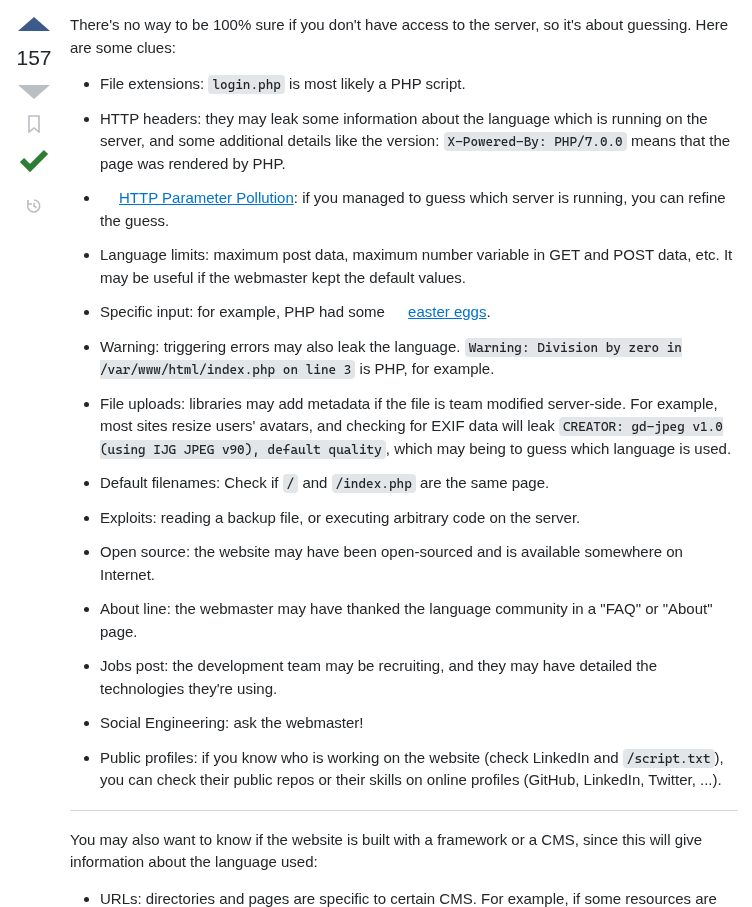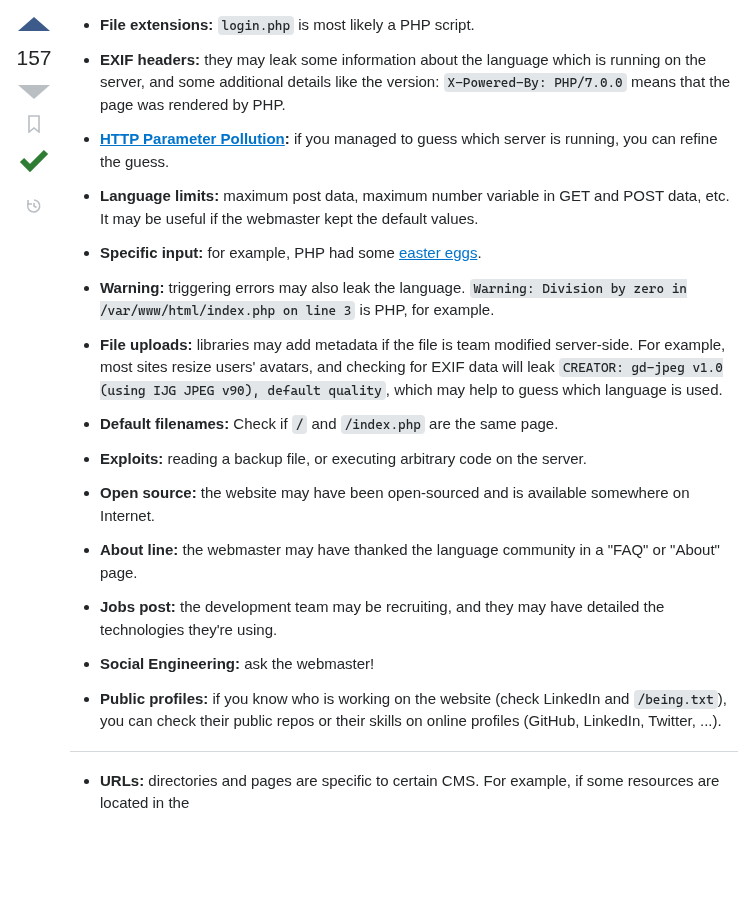--- a/index.html
+++ b/index.html
@@ -62,22 +62,23 @@
     font-family: ui-monospace, "Cascadia Mono", "Segoe UI Mono", "Liberation Mono", Menlo, Monaco, Consolas, monospace;
     font-size: 13px;
     background: #e3e6e8;
     padding: 2px 4px;
     border-radius: 4px;
     color: #232629;
   }
   a.link {
     color: #0074cc;
     text-decoration: underline;
+    margin-left: 19px;
   }
-  b { font-weight: 700; }
+  b { font-weight: 400; }
   hr.sep {
     border: none;
     border-top: 1px solid #d6d9dc;
     margin: 18px 0;
   }
 </style>
 </head>
 <body>
 
 <div class="container">
@@ -106,51 +107,53 @@
     <div class="icon-btn" style="margin-top:10px">
       <svg width="18" height="18" viewBox="0 0 18 18">
           <path d="M9 3 A6 6 0 1 1 3.5 6" fill="none" stroke="#babfc4" stroke-width="1.6"></path>
           <path d="M3 3 L3 7 L7 7" fill="none" stroke="#babfc4" stroke-width="1.6"></path>
           <path d="M9 6 L9 9 L11.5 10.5" fill="none" stroke="#babfc4" stroke-width="1.6"></path>
         </svg>
     </div>
   </div>
 
   <div class="content">
+    <div class="intro">There's no way to be 100% sure if you don't have access to the server, so it's about guessing. Here are some clues:</div>
 
     <ul class="clues">
       <li><b>File extensions:</b><span> </span><code>login.php</code><span> is most likely a PHP script.</span></li>
 
-      <li><b>EXIF headers:</b><span> they may leak some information about the language which is running on the server, and some additional details like the version: </span><code>X-Powered-By: PHP/7.0.0</code><span> means that the page was rendered by PHP.</span></li>
+      <li><b>HTTP headers:</b><span> they may leak some information about the language which is running on the server, and some additional details like the version: </span><code>X-Powered-By: PHP/7.0.0</code><span> means that the page was rendered by PHP.</span></li>
 
       <li><b><a class="link">HTTP Parameter Pollution</a><span>:</span></b><span> if you managed to guess which server is running, you can refine the guess.</span></li>
 
       <li><b>Language limits:</b><span> maximum post data, maximum number variable in GET and POST data, etc. It may be useful if the webmaster kept the default values.</span></li>
 
       <li><b>Specific input:</b><span> for example, PHP had some </span><a class="link">easter eggs</a><span>.</span></li>
 
       <li><b>Warning:</b><span> triggering errors may also leak the language. </span><code>Warning: Division by zero in /var/www/html/index.php on line 3</code><span> is PHP, for example.</span></li>
 
-      <li><b>File uploads:</b><span> libraries may add metadata if the file is team modified server-side. For example, most sites resize users' avatars, and checking for EXIF data will leak </span><code>CREATOR: gd-jpeg v1.0 (using IJG JPEG v90), default quality</code><span>, which may help to guess which language is used.</span></li>
+      <li><b>File uploads:</b><span> libraries may add metadata if the file is team modified server-side. For example, most sites resize users' avatars, and checking for EXIF data will leak </span><code>CREATOR: gd-jpeg v1.0 (using IJG JPEG v90), default quality</code><span>, which may being to guess which language is used.</span></li>
 
       <li><b>Default filenames:</b><span> Check if </span><code>/</code><span> and </span><code>/index.php</code><span> are the same page.</span></li>
 
       <li><b>Exploits:</b><span> reading a backup file, or executing arbitrary code on the server.</span></li>
 
       <li><b>Open source:</b><span> the website may have been open-sourced and is available somewhere on Internet.</span></li>
 
       <li><b>About line:</b><span> the webmaster may have thanked the language community in a "FAQ" or "About" page.</span></li>
 
       <li><b>Jobs post:</b><span> the development team may be recruiting, and they may have detailed the technologies they're using.</span></li>
 
       <li><b>Social Engineering:</b><span> ask the webmaster!</span></li>
 
-      <li><b>Public profiles:</b><span> if you know who is working on the website (check LinkedIn and </span><code>/being.txt</code><span>), you can check their public repos or their skills on online profiles (GitHub, LinkedIn, Twitter, ...).</span></li>
+      <li><b>Public profiles:</b><span> if you know who is working on the website (check LinkedIn and </span><code>/script.txt</code><span>), you can check their public repos or their skills on online profiles (GitHub, LinkedIn, Twitter, ...).</span></li>
     </ul>
 
     <hr class="sep">
 
+    <div style="margin-bottom:14px">You may also want to know if the website is built with a framework or a CMS, since this will give information about the language used:</div>
 
     <ul class="clues">
       <li><b>URLs:</b><span> directories and pages are specific to certain CMS. For example, if some resources are located in the </span></li>
     </ul>
   </div>
 </div>
 
 </body></html>

